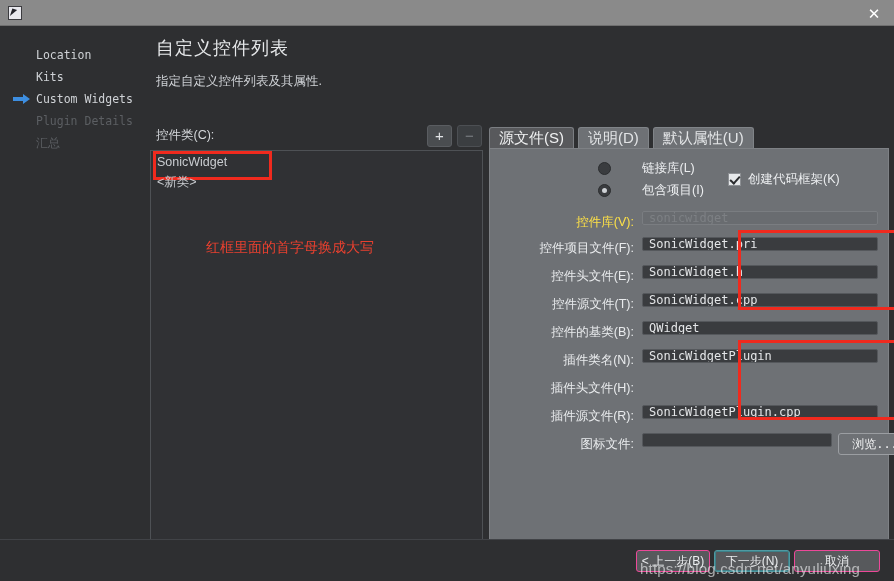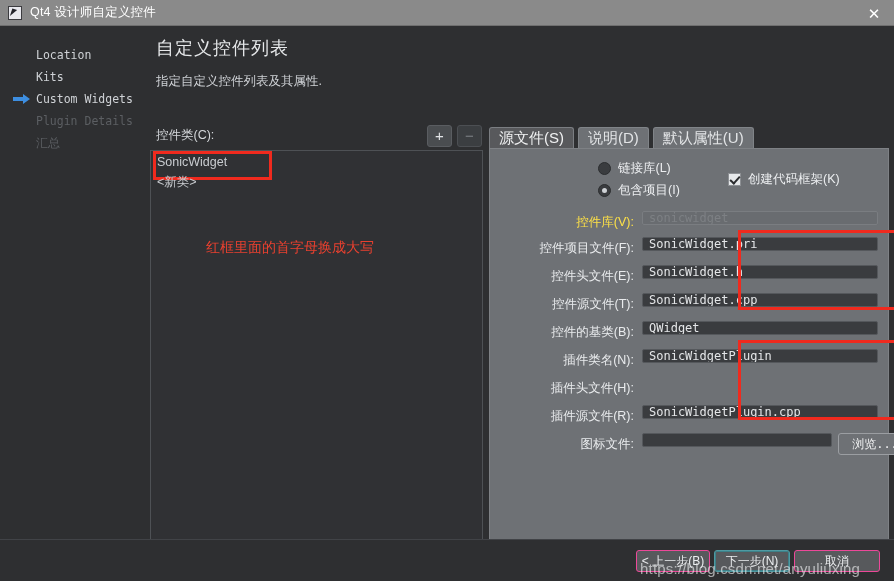--- a/index.html
+++ b/index.html
@@ -155,21 +155,21 @@
     border-color: #7b7e82;
     color: #f1f2f3;
   }
   .panel {
     position: absolute; left: 343px; top: 122px;
     width: 400px; height: 405px;
     background: #6e7175;
     border: 1px solid #7e8185;
   }
 
-  .radio-row { position: absolute; display: flex; align-items: center; }
+  .radio-row { position: absolute; display: flex; align-items: center; gap: 24px; }
   .radio-row.r1 { left: 108px; top: 11px; }
   .radio-row.r2 { left: 108px; top: 33px; }
   .radio {
     width: 13px; height: 13px; border-radius: 50%;
     background: #3a3c3f;
     border: 1px solid #2b2d2f;
     margin-right: 7px;
     position: relative;
     flex: 0 0 auto;
   }
@@ -274,21 +274,20 @@
     margin-top: 8px;
   }
 </style>
 </head>
 <body>
 
 <div id="app">
 
   <div class="titlebar">
     <div class="titlebar-icon"></div>
-    <div class="titlebar-title">Qt4 设计师自定义控件</div>
     <div class="titlebar-close">✕</div>
   </div>
 
   <div class="sidebar" id="sidebar">
       <div class="side-item">
         <span>Location</span>
       </div>
       <div class="side-item">
         <span>Kits</span>
       </div>

